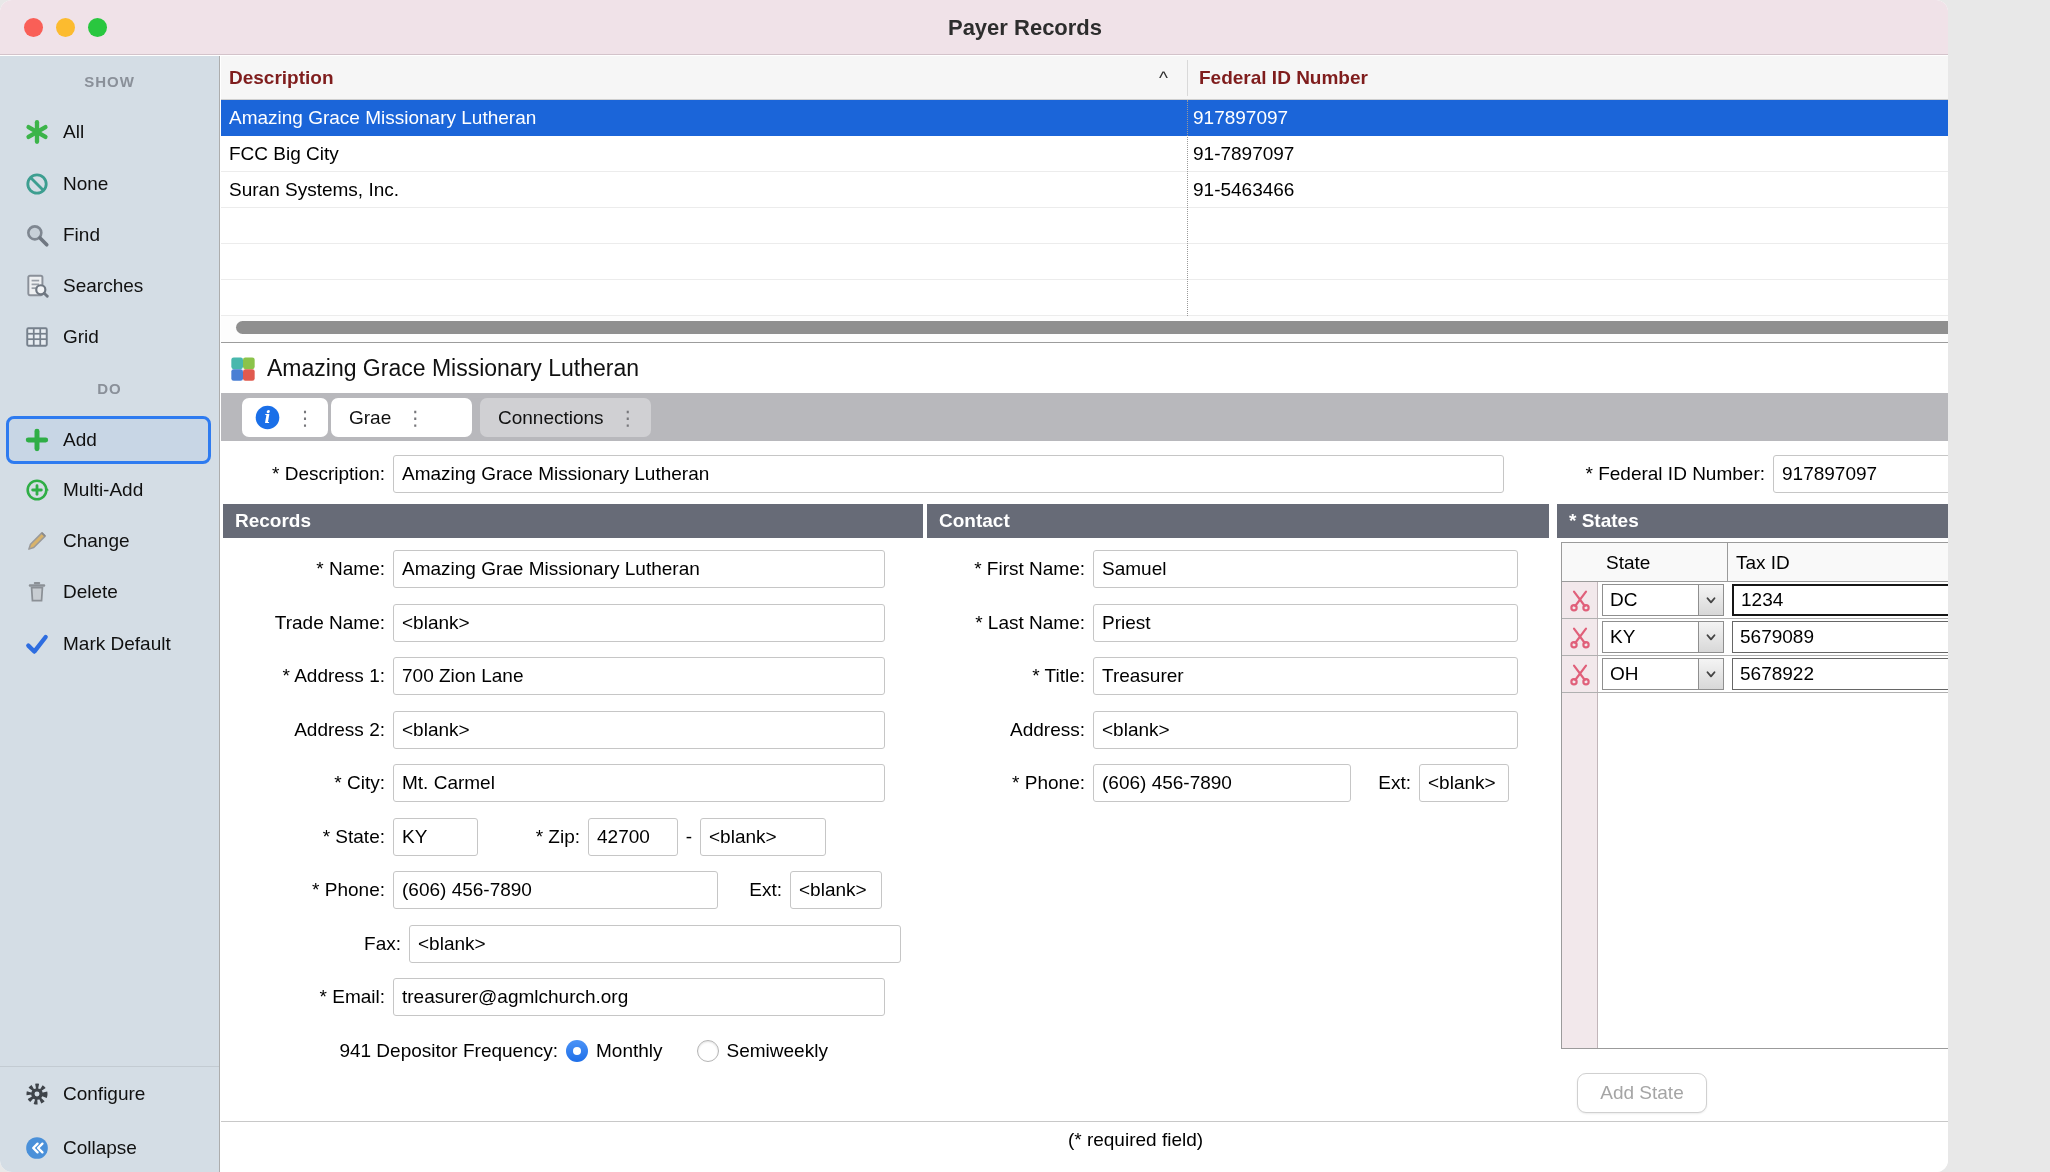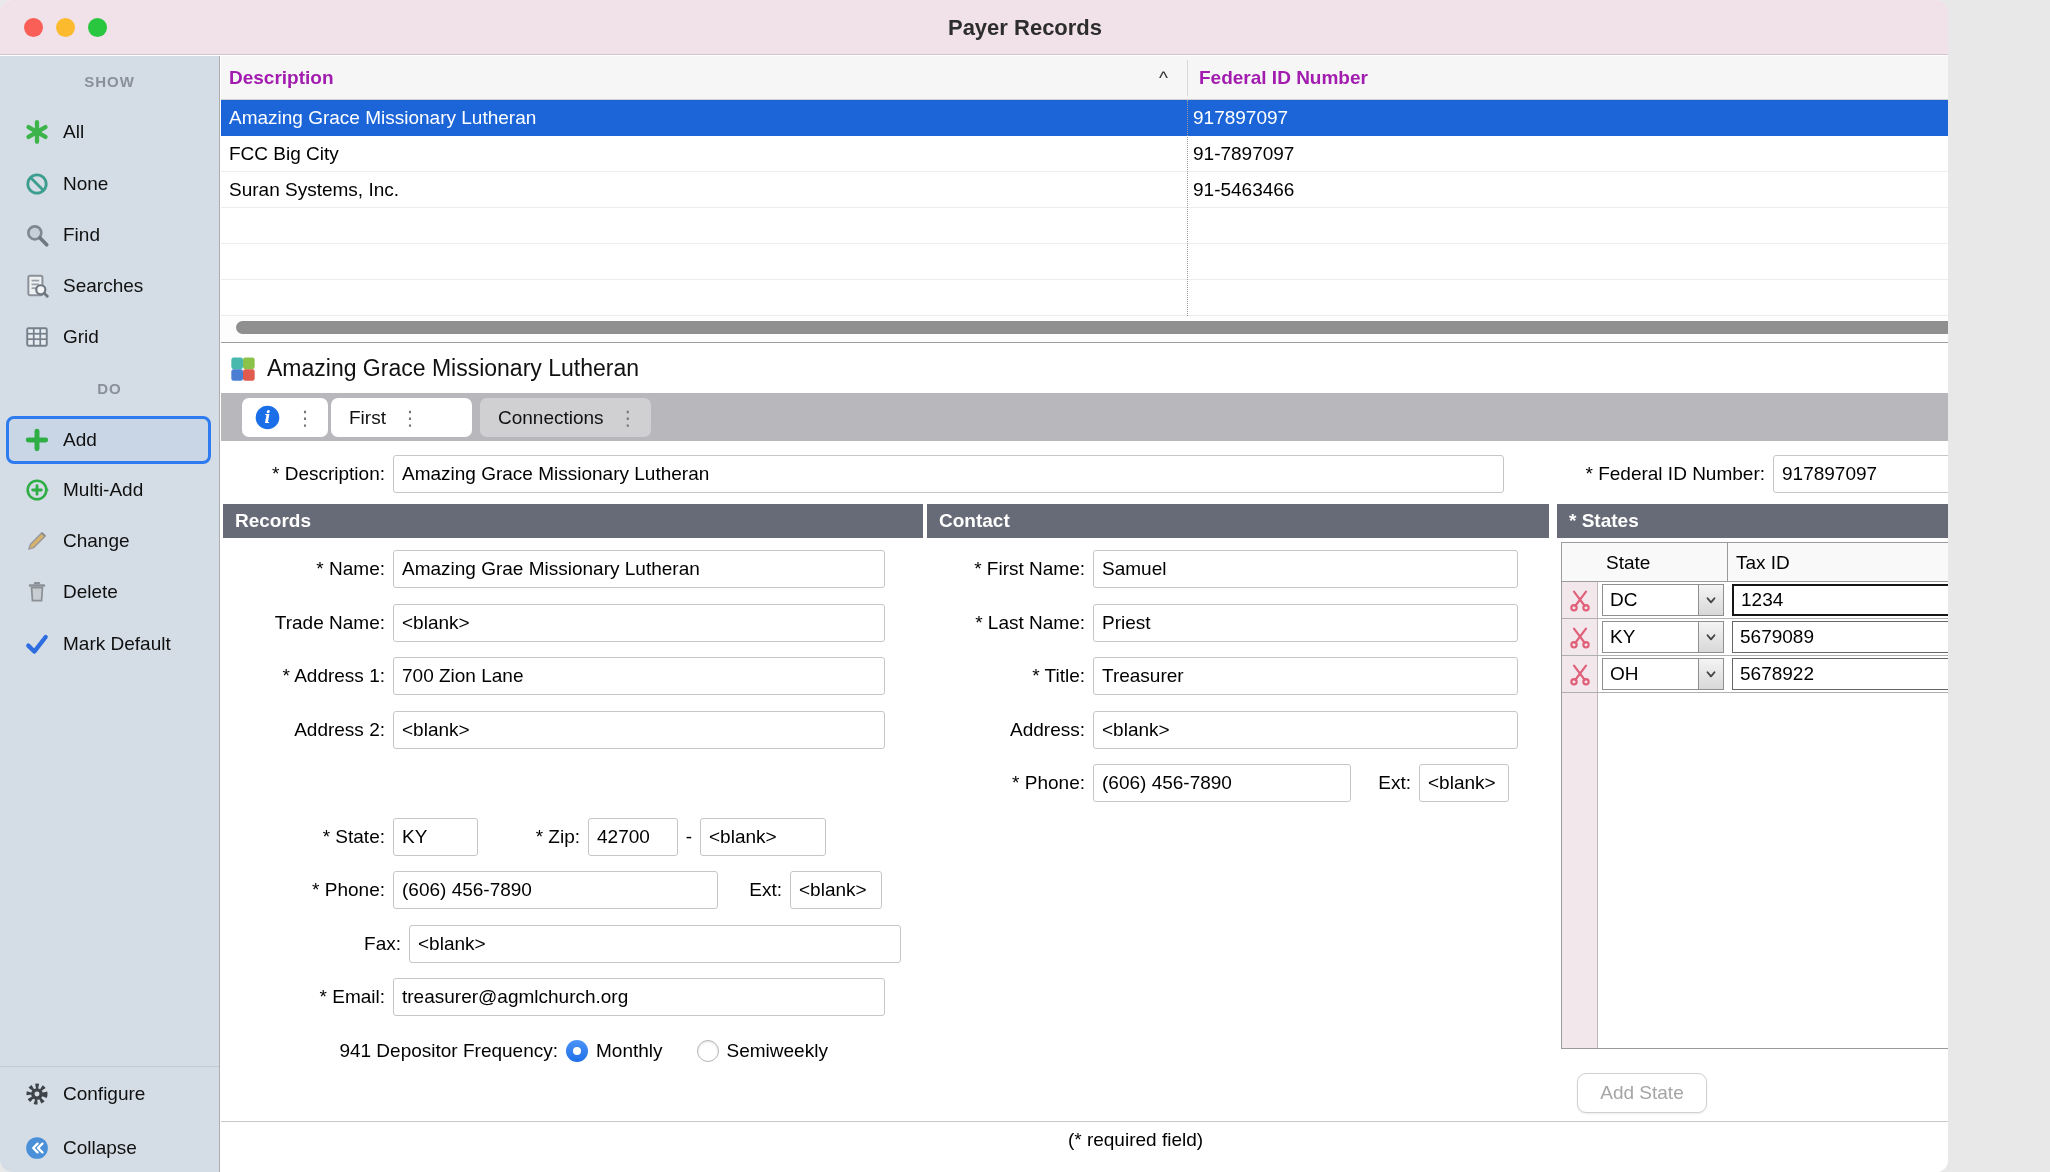--- a/index.html
+++ b/index.html
@@ -24,21 +24,21 @@
   .side-item .lbl { font-size:19px; color:#101010; }
   .icon26 { width:26px; height:26px; display:inline-flex; align-items:center; justify-content:center; flex:0 0 26px; }
   .sel-box { position:absolute; left:6px; right:8px; top:360px; height:48px; border:3px solid #2e7bf0; border-radius:8px; background:rgba(46,123,240,0.07); }
   .side-sep { position:absolute; left:0; right:0; top:1010px; border-top:1px solid #c3cbd2; }
 
   
   .main { position:absolute; left:221px; top:0; width:1829px; height:1116px; background:#fff; }
 
   
   .thead { position:absolute; left:0; top:0; width:1829px; height:44px; background:#f6f6f6; border-bottom:1px solid #cfcfcf; }
-  .th { position:absolute; top:0; height:44px; line-height:44px; font-size:19px; font-weight:bold; color:#a21caf; }
+  .th { position:absolute; top:0; height:44px; line-height:44px; font-size:19px; font-weight:bold; color:#7f1d1d; }
   .th-desc { left:8px; width:930px; }
   .th-fid { left:978px; width:700px; }
   .sortind { position:absolute; left:938px; top:0; height:44px; line-height:44px; font-size:19px; color:#333; }
   .th-sep { position:absolute; top:4px; height:36px; border-left:1px solid #d9d9d9; }
   .trow { position:absolute; left:0; width:1829px; height:36px; border-bottom:1px solid #ececec; background:#fff; }
   .trow .cell-desc { position:absolute; left:8px; top:0; height:36px; line-height:36px; font-size:19px; color:#000; }
   .trow .cell-fid { position:absolute; left:972px; top:0; height:36px; line-height:36px; font-size:19px; color:#000; }
   .trow.selected { background:#1b65d9; border-bottom:1px solid #1b65d9; }
   .trow.selected .cell-desc, .trow.selected .cell-fid { color:#fff; }
   .dotline { position:absolute; left:966px; top:44px; height:216px; border-left:1px dotted #9a9a9a; }
@@ -311,21 +311,21 @@
         <div class="chip" style="left:21px; width:86px">
           <span class="info-circle">
             <svg viewBox="0 0 24 24" width="27" height="27">
                 <circle cx="12" cy="12" r="10.5" fill="#1a6fe8"></circle>
                 <text x="12" y="17" font-size="14" font-family="DejaVu Serif, serif" font-style="italic" font-weight="bold" fill="#fff" text-anchor="middle">i</text>
               </svg>
           </span>
           <span class="dots">⋮</span>
         </div>
         <div class="chip" style="left:110px; width:141px">
-          <span class="tab-label">First</span>
+          <span class="tab-label">Grae</span>
           <span class="dots">⋮</span>
         </div>
         <div class="chip inactive" style="left:259px; width:171px">
           <span class="tab-label">Connections</span>
           <span class="dots">⋮</span>
         </div>
       </div>
 
       <div class="frow" style="left:2px; top:399px">
         <div class="flabel" style="width:170px">* Description:</div>
@@ -348,20 +348,24 @@
         <div class="flabel" style="width:170px">Trade Name:</div>
         <input class="finput" style="width: 492px;" readonly="" value="&lt;blank&gt;">
       </div>
       <div class="frow" style="left:2px; top:601px">
         <div class="flabel" style="width:170px">* Address 1:</div>
         <input class="finput" style="width: 492px;" readonly="" value="700 Zion Lane">
       </div>
       <div class="frow" style="left:2px; top:655px">
         <div class="flabel" style="width:170px">Address 2:</div>
         <input class="finput" style="width: 492px;" readonly="" value="&lt;blank&gt;">
+      </div>
+      <div class="frow" style="left:2px; top:708px">
+        <div class="flabel" style="width:170px">* City:</div>
+        <input class="finput" style="width: 492px;" readonly="" value="Mt. Carmel">
       </div>
       <div class="frow" style="left:2px; top:762px">
         <div class="flabel" style="width:170px">* State:</div>
         <input class="finput" style="width: 85px;" readonly="" value="KY">
         <div class="inline-label" style="width:110px">* Zip:</div>
         <input class="finput" style="width: 90px;" readonly="" value="42700">
         <span class="dash">-</span>
         <input class="finput" style="width: 126px;" readonly="" value="&lt;blank&gt;">
       </div>
       <div class="frow" style="left:2px; top:815px">

